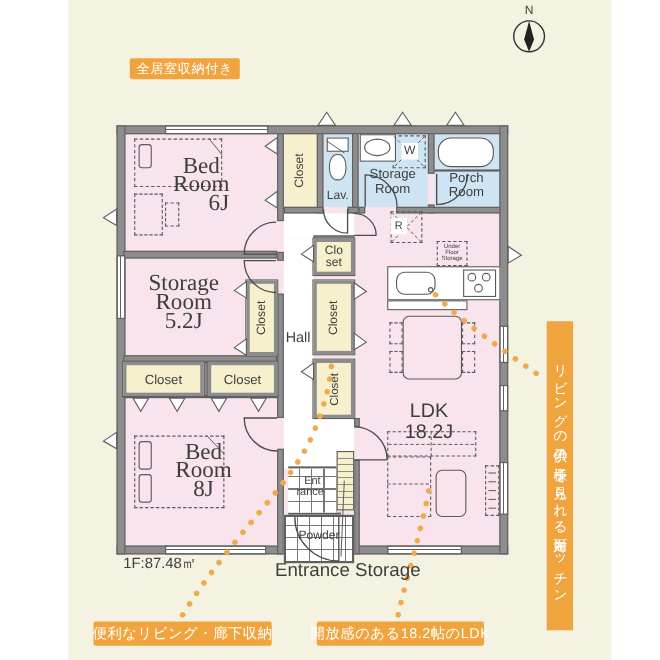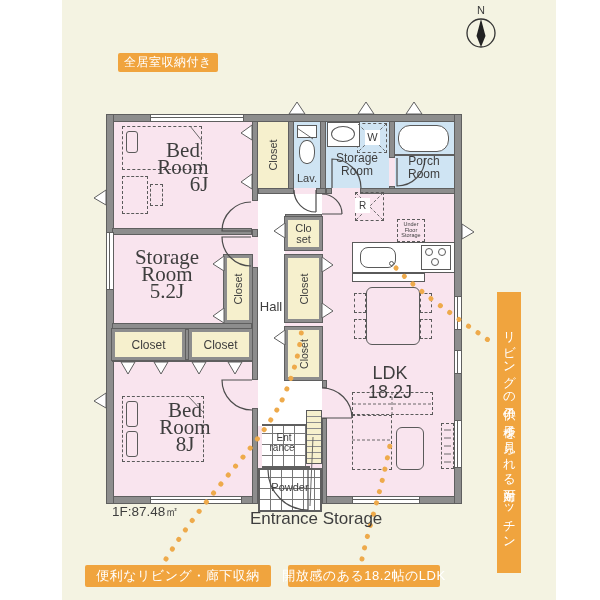--- a/index.html
+++ b/index.html
@@ -237,15 +237,15 @@
 
 <div class="abs lbl" style="left:262px;top:433px;width:44px;font-size:10px">Ent</div>
 <div class="abs lbl" style="left:262px;top:443px;width:40px;font-size:10px">rance</div>
 <div class="abs lbl" style="left:264px;top:482px;width:52px;font-size:11px">Powder</div>
 <div class="abs lbl" style="left:250px;top:510px;width:130px;font-size:17px">Entrance Storage</div>
 <div class="abs lbl" style="left:112px;top:505px;width:130px;font-size:13.5px;text-align:left">1F:87.48㎡</div>
 
 <div class="abs lbl" style="left:471px;top:5px;width:20px;font-size:11px">N</div>
 
 <div class="abs badge" style="left:118px;top:53px;width:100px;height:19px;font-size:12px">全居室収納付き</div>
-<div class="abs badge" style="left:85px;top:565px;width:186px;height:22px">便利なリビング・廊下収納</div>
+<div class="abs badge" style="left:85px;top:565px;width:162px;height:22px">便利なリビング・廊下収納</div>
 <div class="abs badge" style="left:288px;top:565px;width:152px;height:22px">開放感のある18.2帖のLDK</div>
 <div class="abs vbadge" style="left:497px;top:292px;width:24px;height:281px">リビングの子供の様子を見られる対面キッチン</div>
 
 </body></html>

